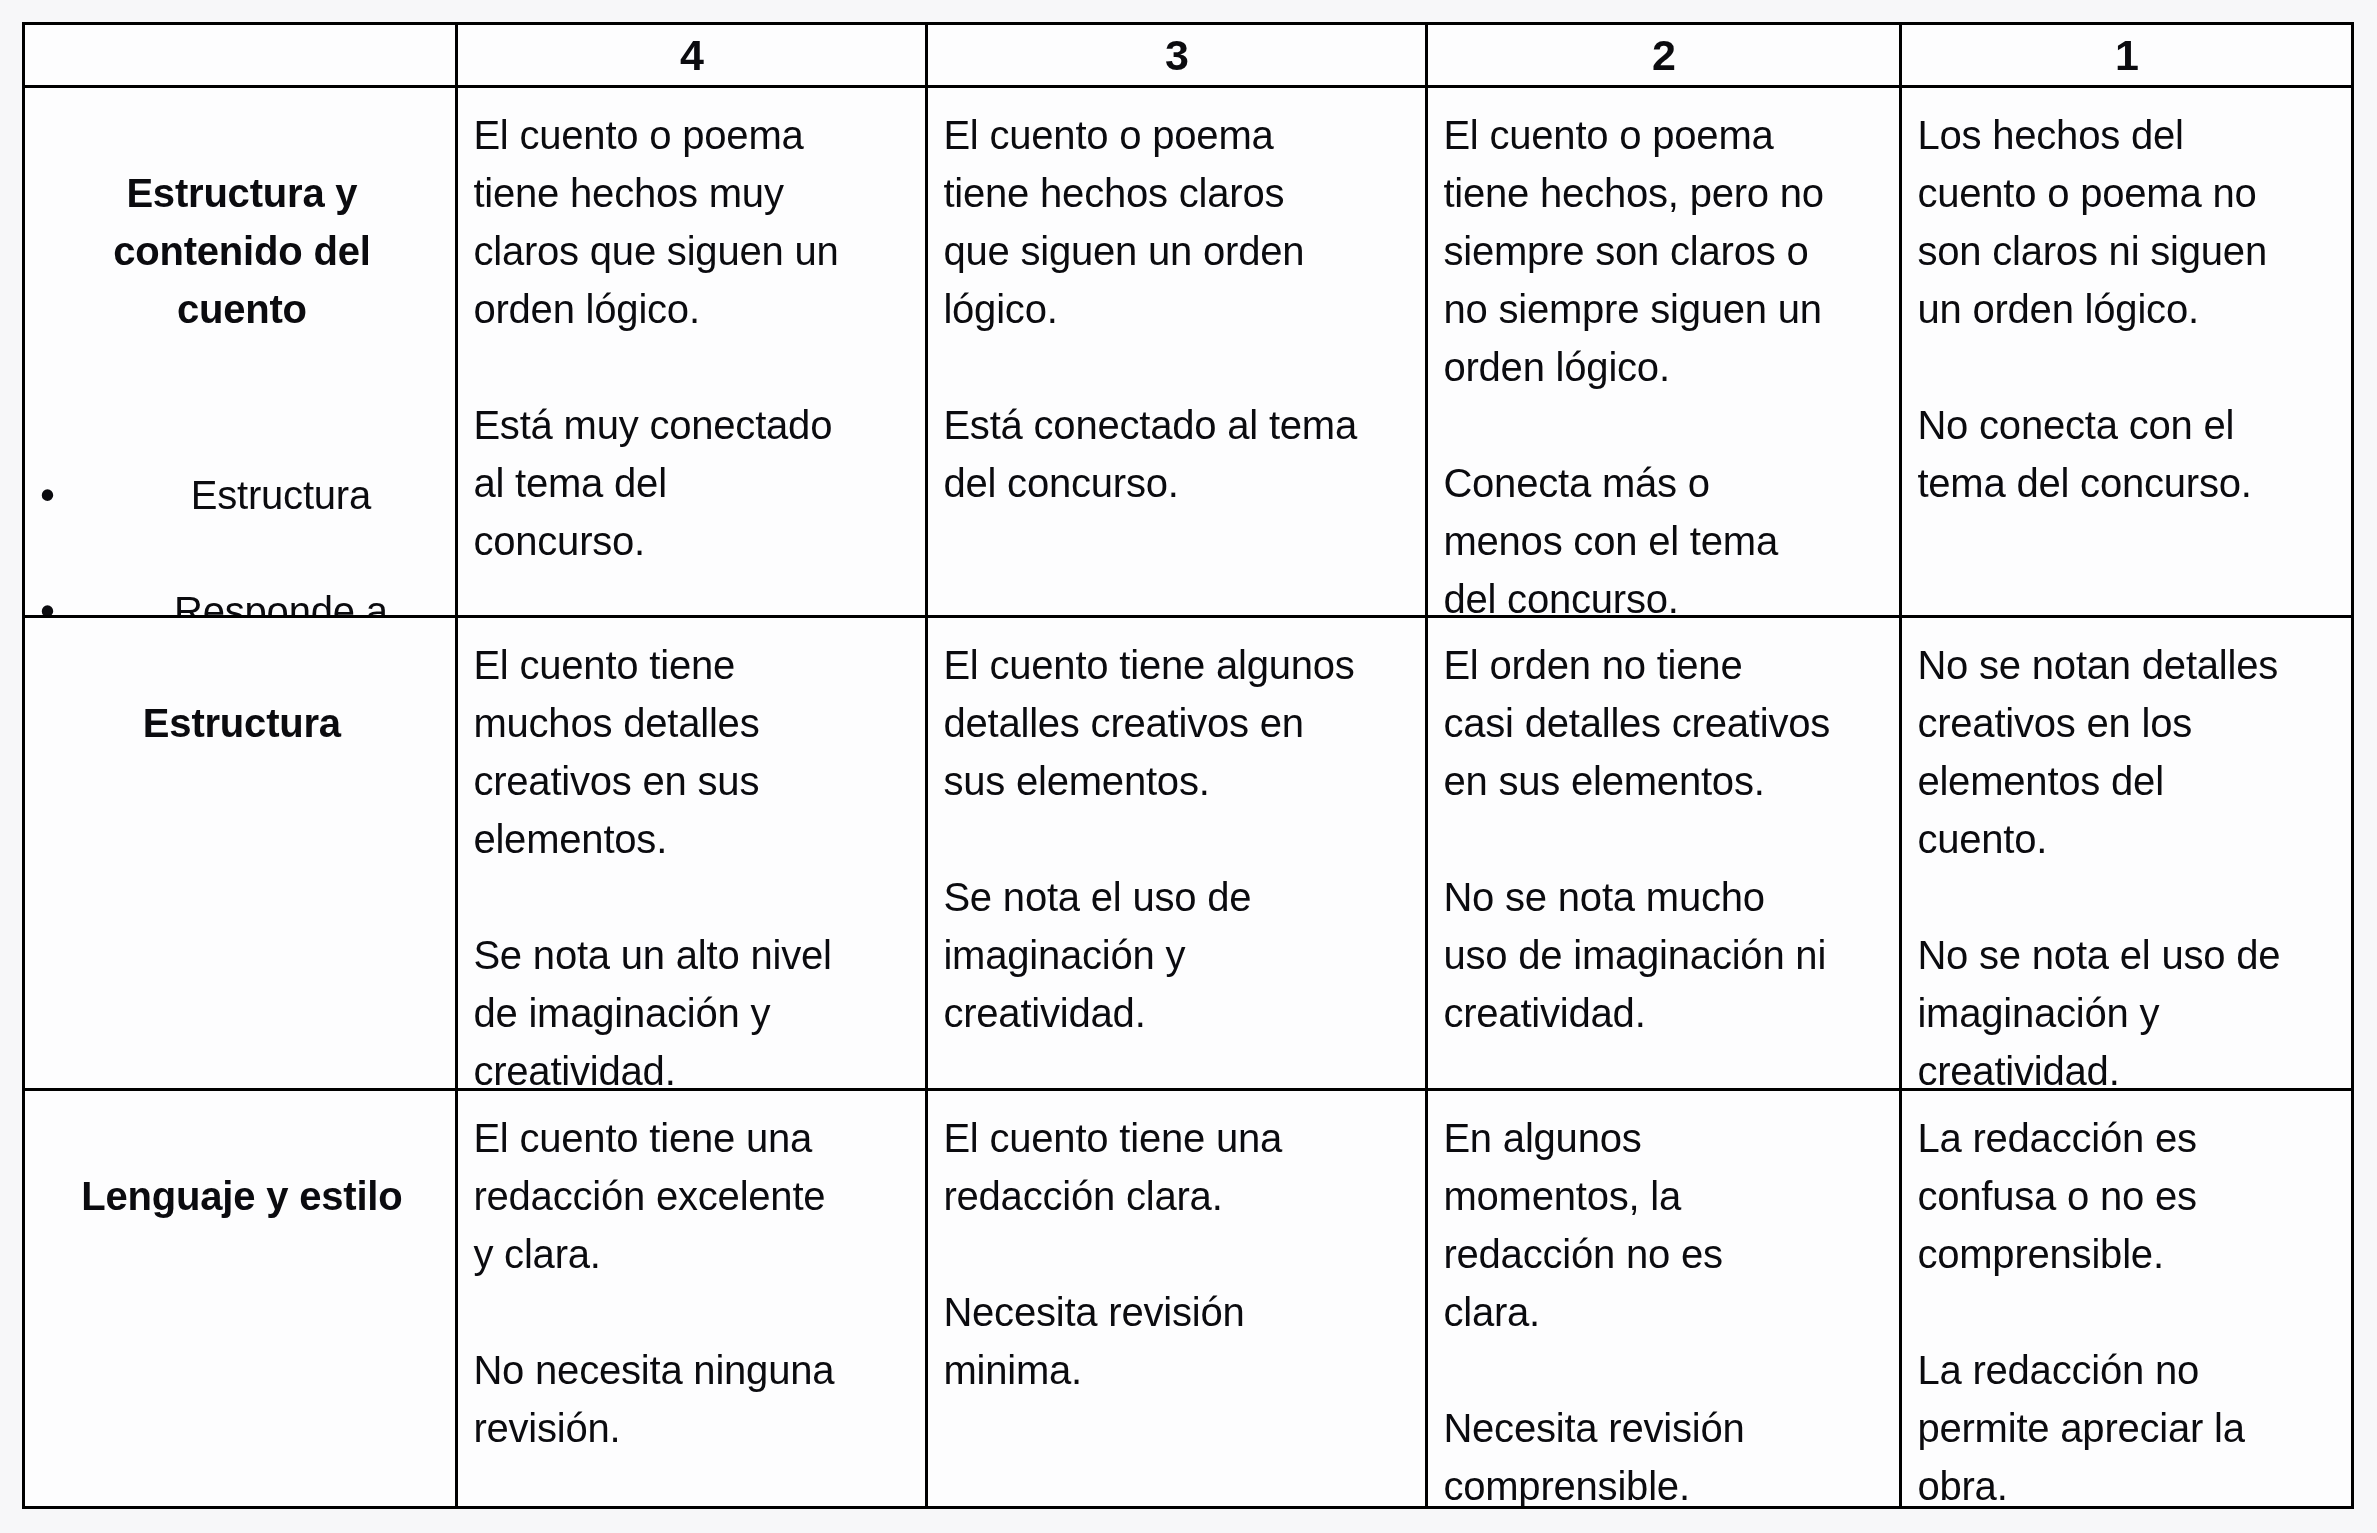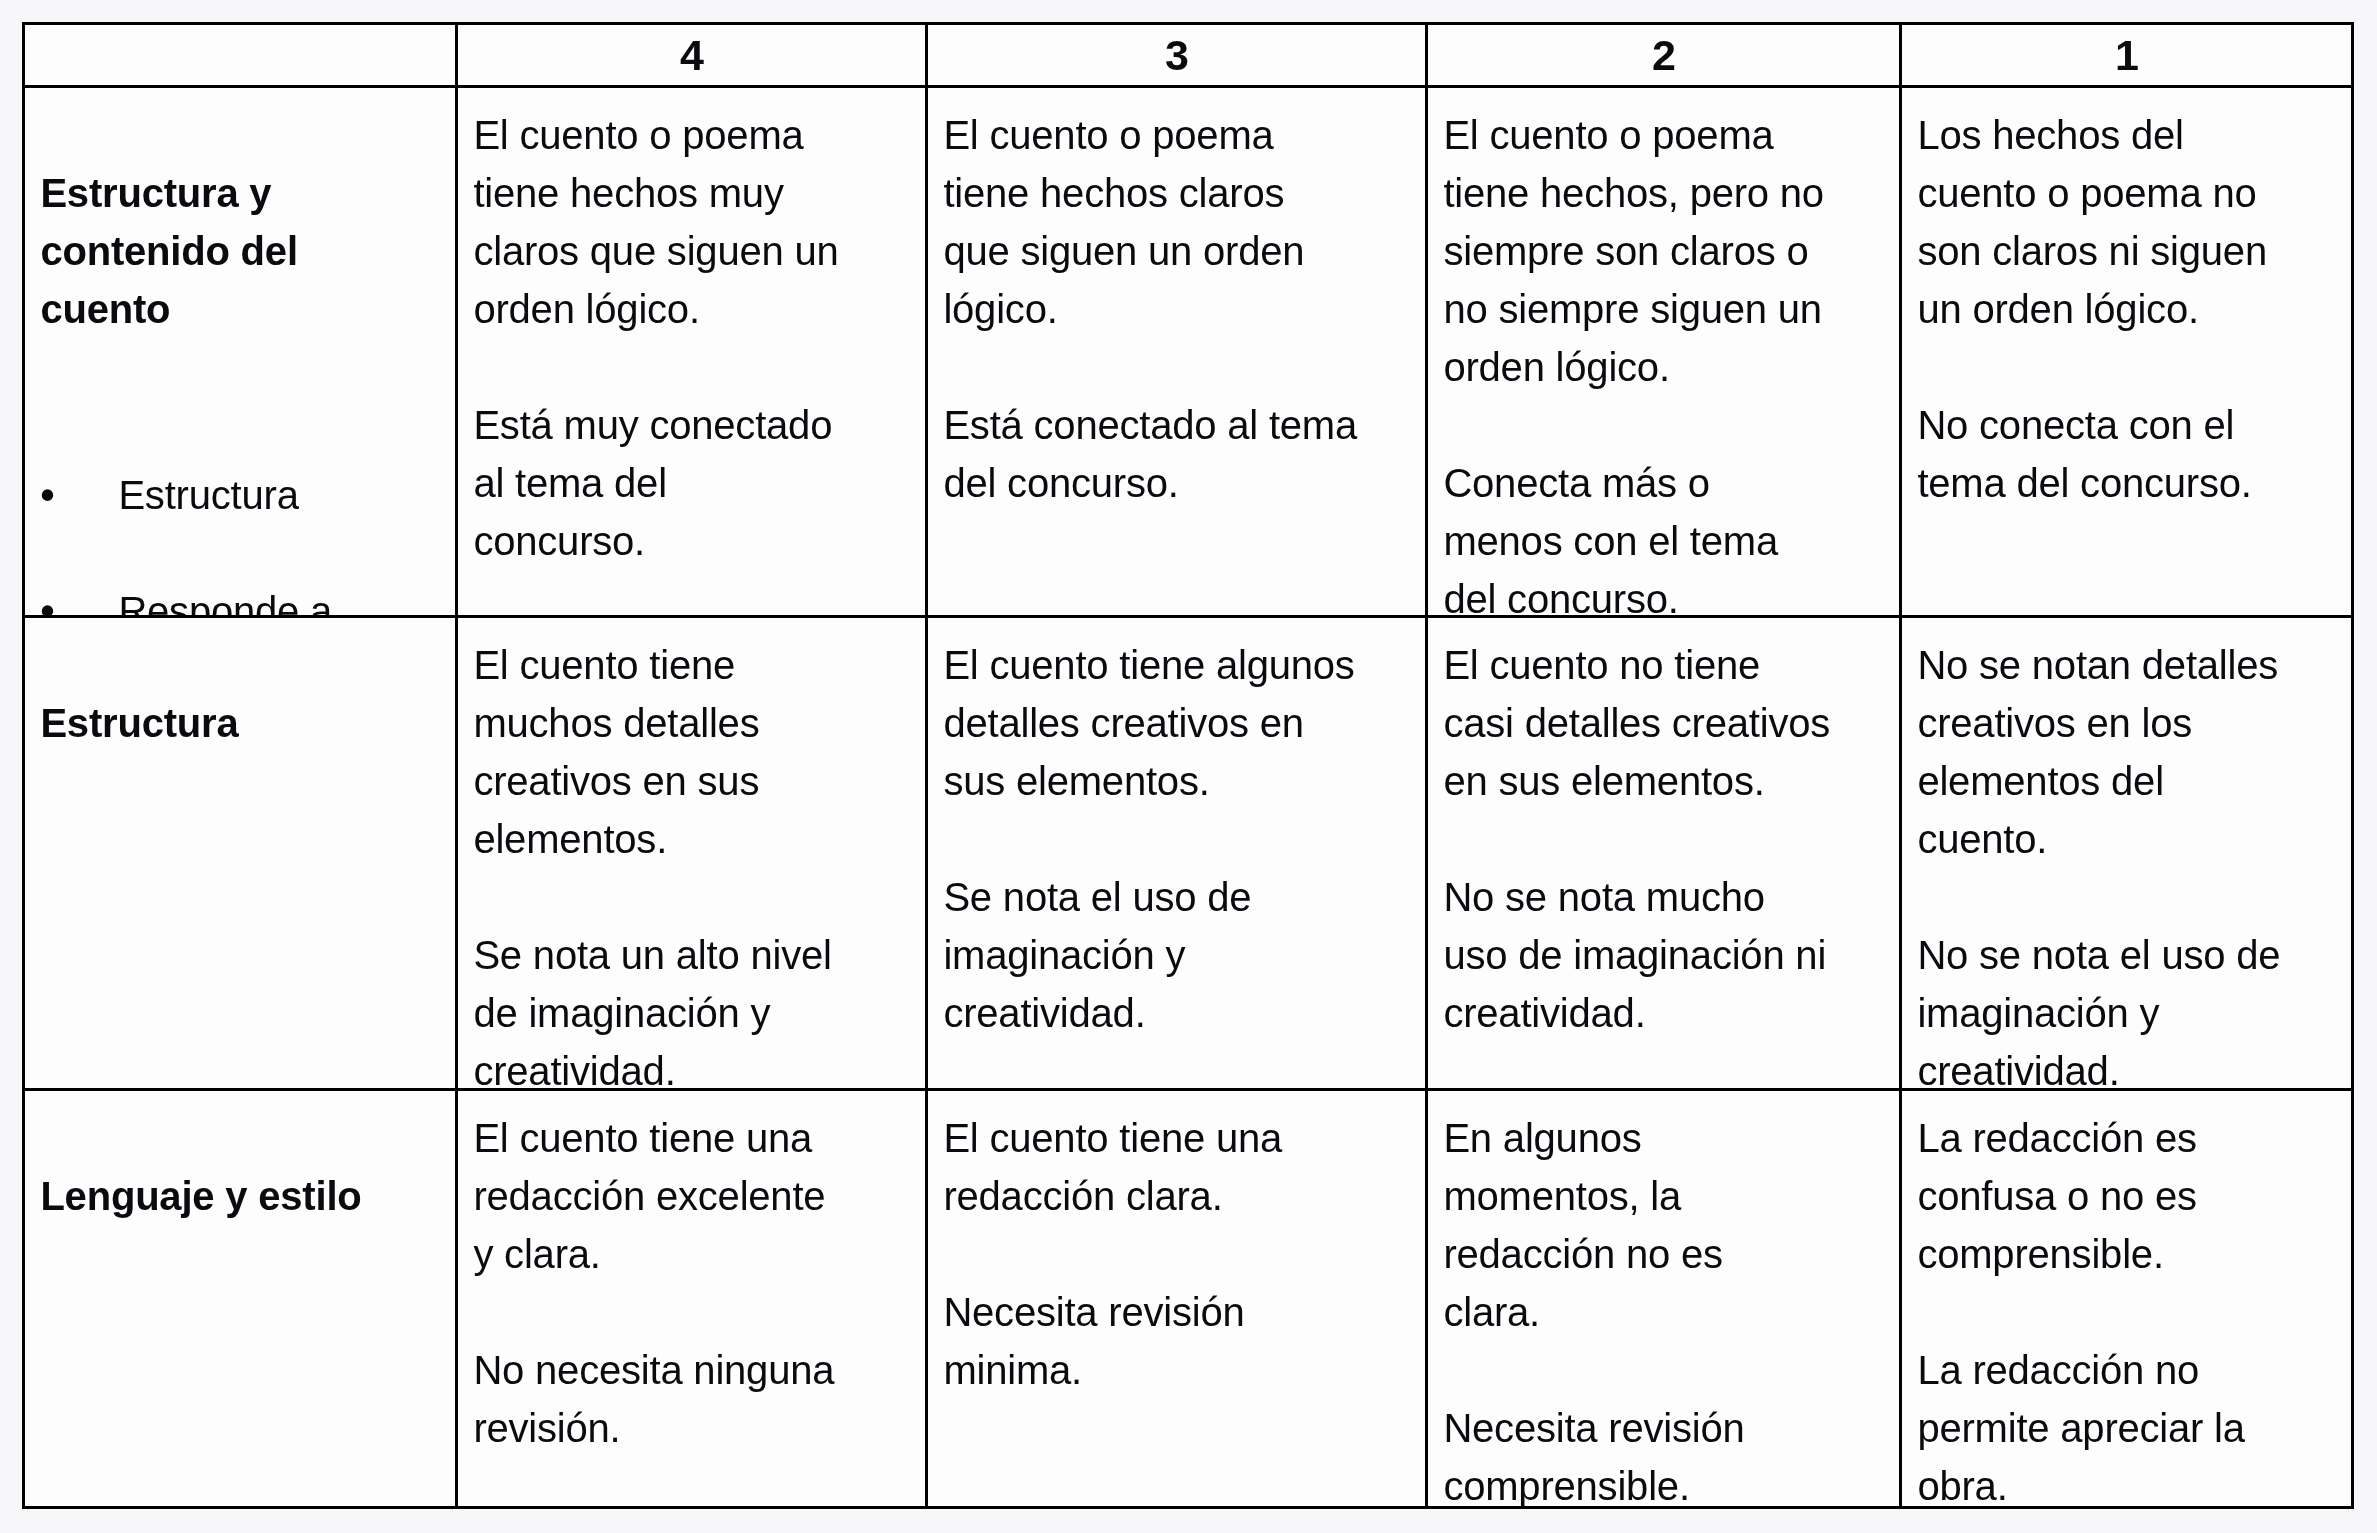--- a/index.html
+++ b/index.html
@@ -36,21 +36,21 @@
     font-weight:bold;
     font-size:43px;
   }
   .body, .label {
     font-size:40px;
     line-height:58px;
     letter-spacing:-0.2px;
     padding:18px 12px 0 15px;
     white-space:pre-line;
   }
-  .label { font-weight:bold; }
+  .label { font-weight:bold;text-align:center; }
   .crit-title { white-space:pre-line; }
   ul.bullets {
     list-style:none;
     margin-top:12px;
     font-weight:normal;
   }
   ul.bullets li {
     position:relative;
     padding-left:78px;
     white-space:pre-line;
@@ -127,21 +127,21 @@
 Se nota un alto nivel
 de imaginación y
 creatividad.</div>
   <div class="cell body">El cuento tiene algunos
 detalles creativos en
 sus elementos.
 
 Se nota el uso de
 imaginación y
 creatividad.</div>
-  <div class="cell body">El cuento no tiene
+  <div class="cell body">El orden no tiene
 casi detalles creativos
 en sus elementos.
 
 No se nota mucho
 uso de imaginación ni
 creatividad.</div>
   <div class="cell body">No se notan detalles
 creativos en los
 elementos del
 cuento.

